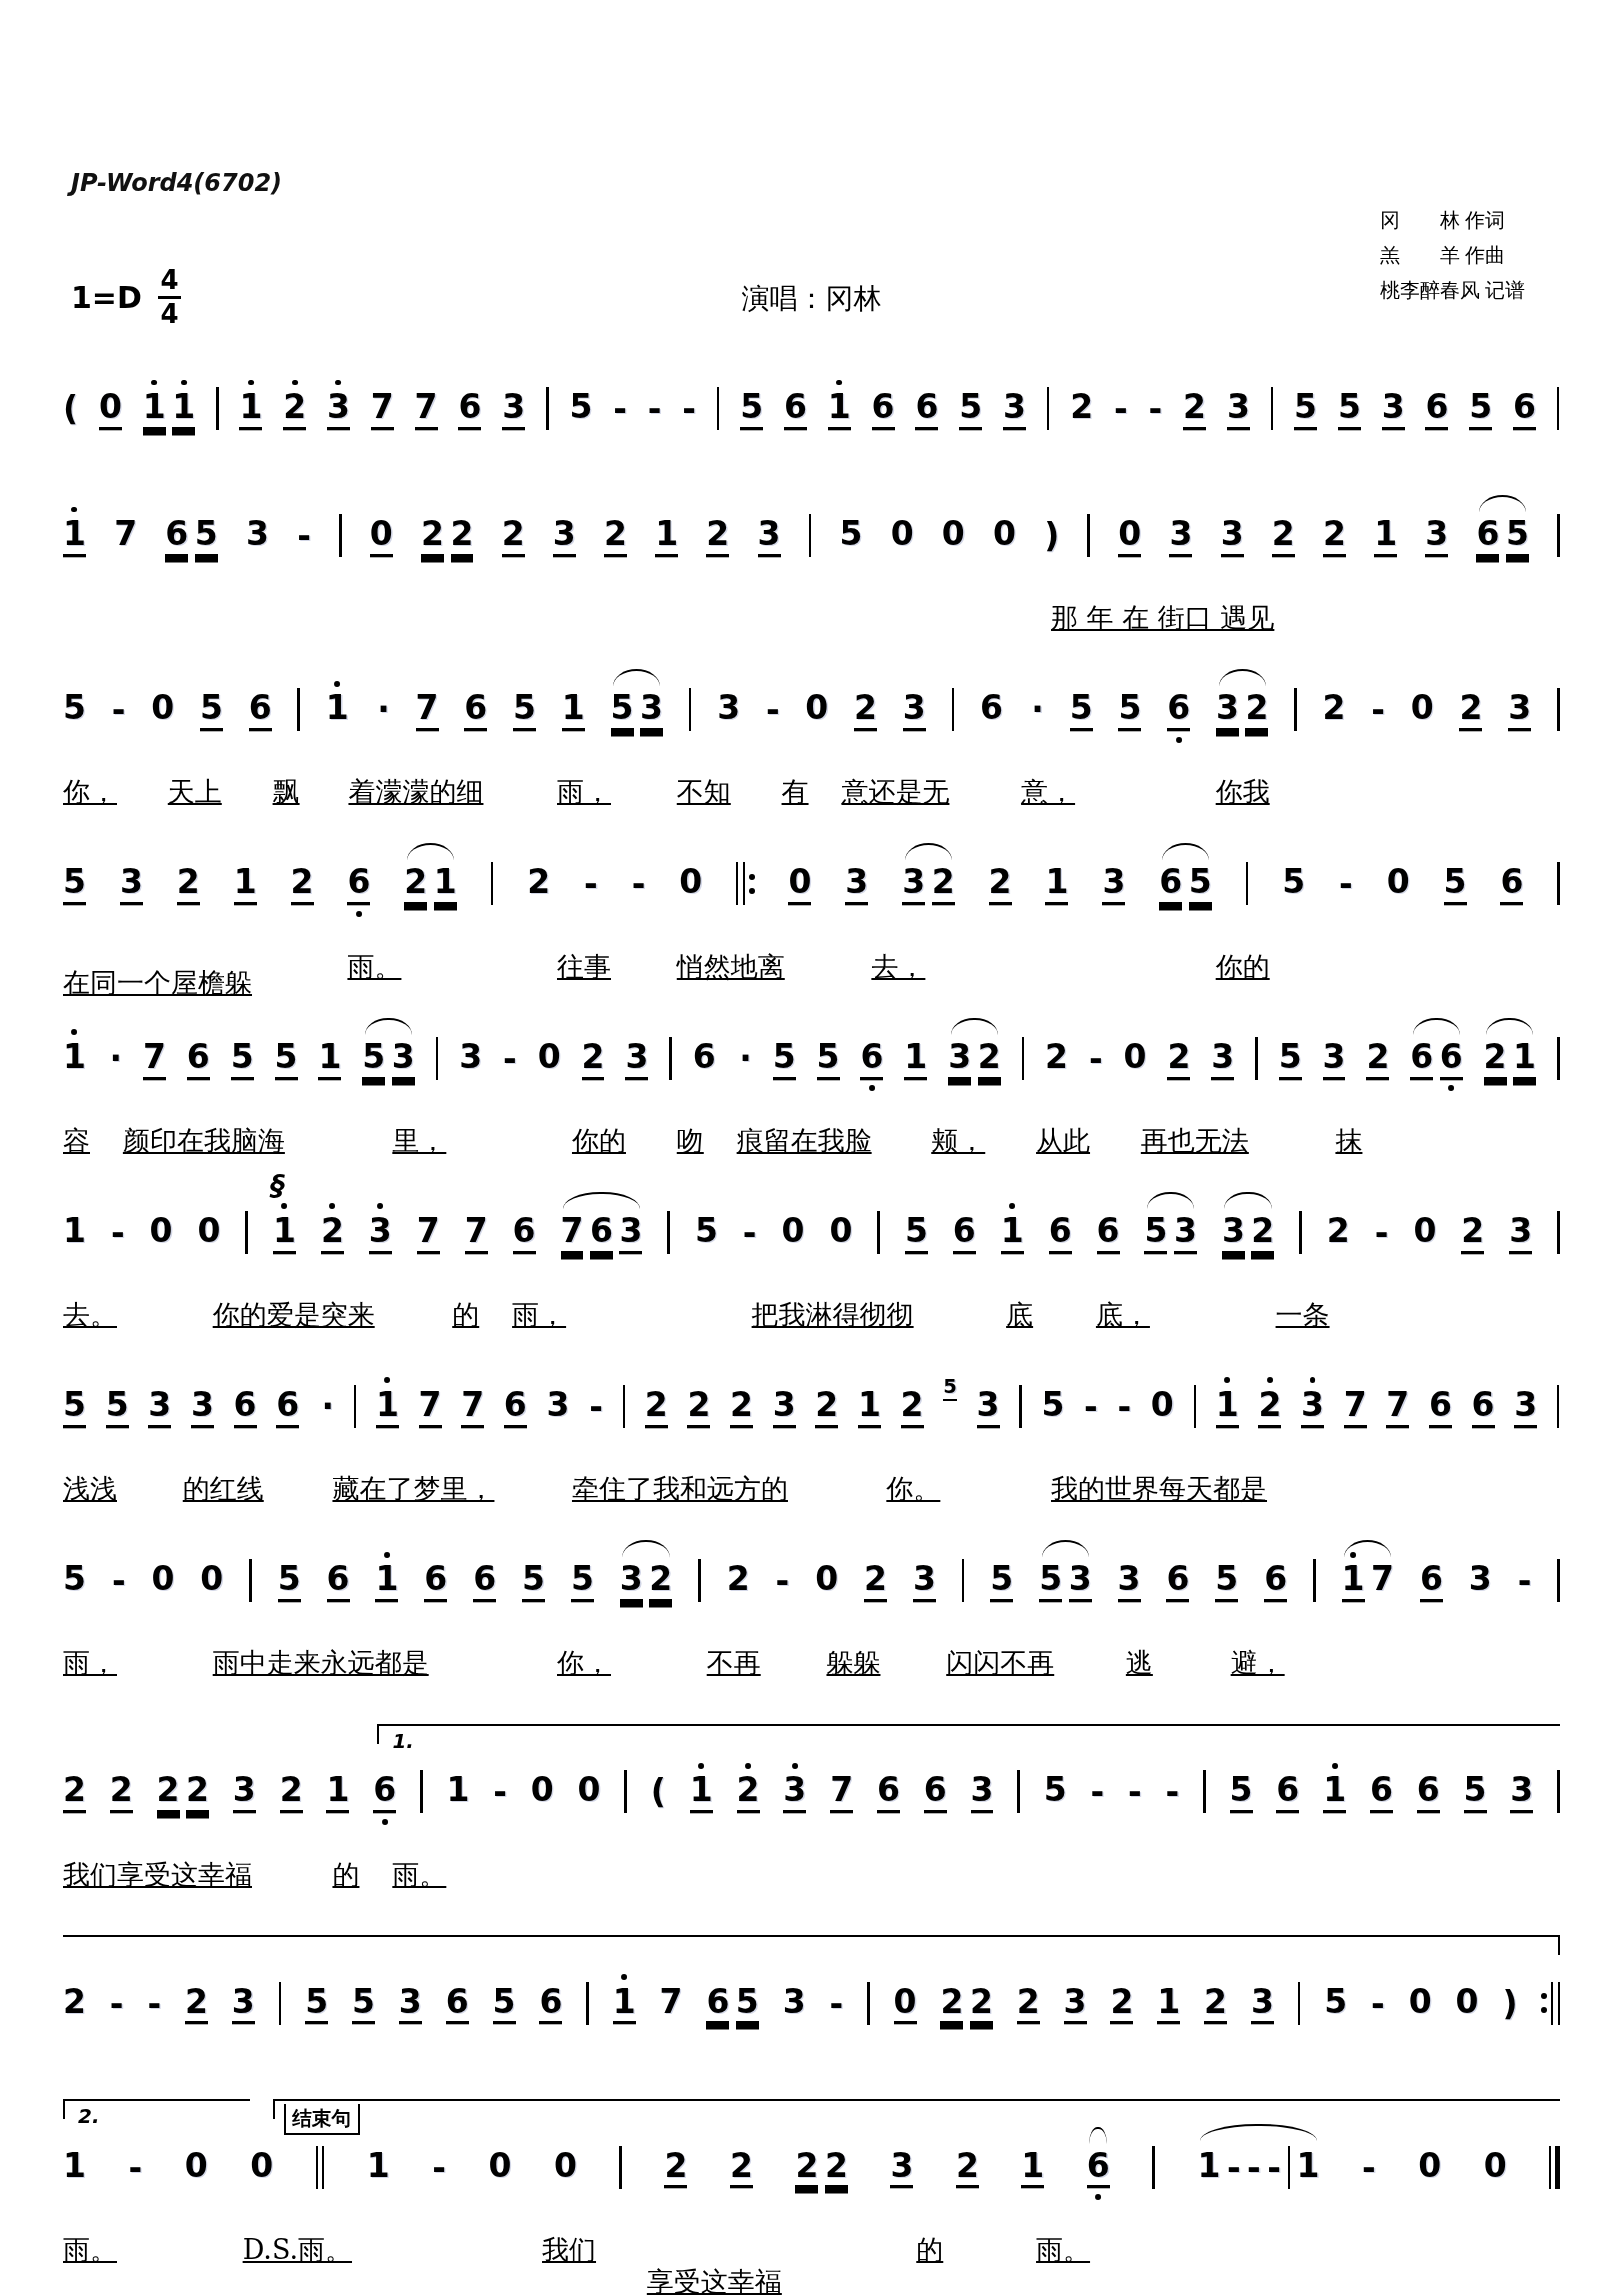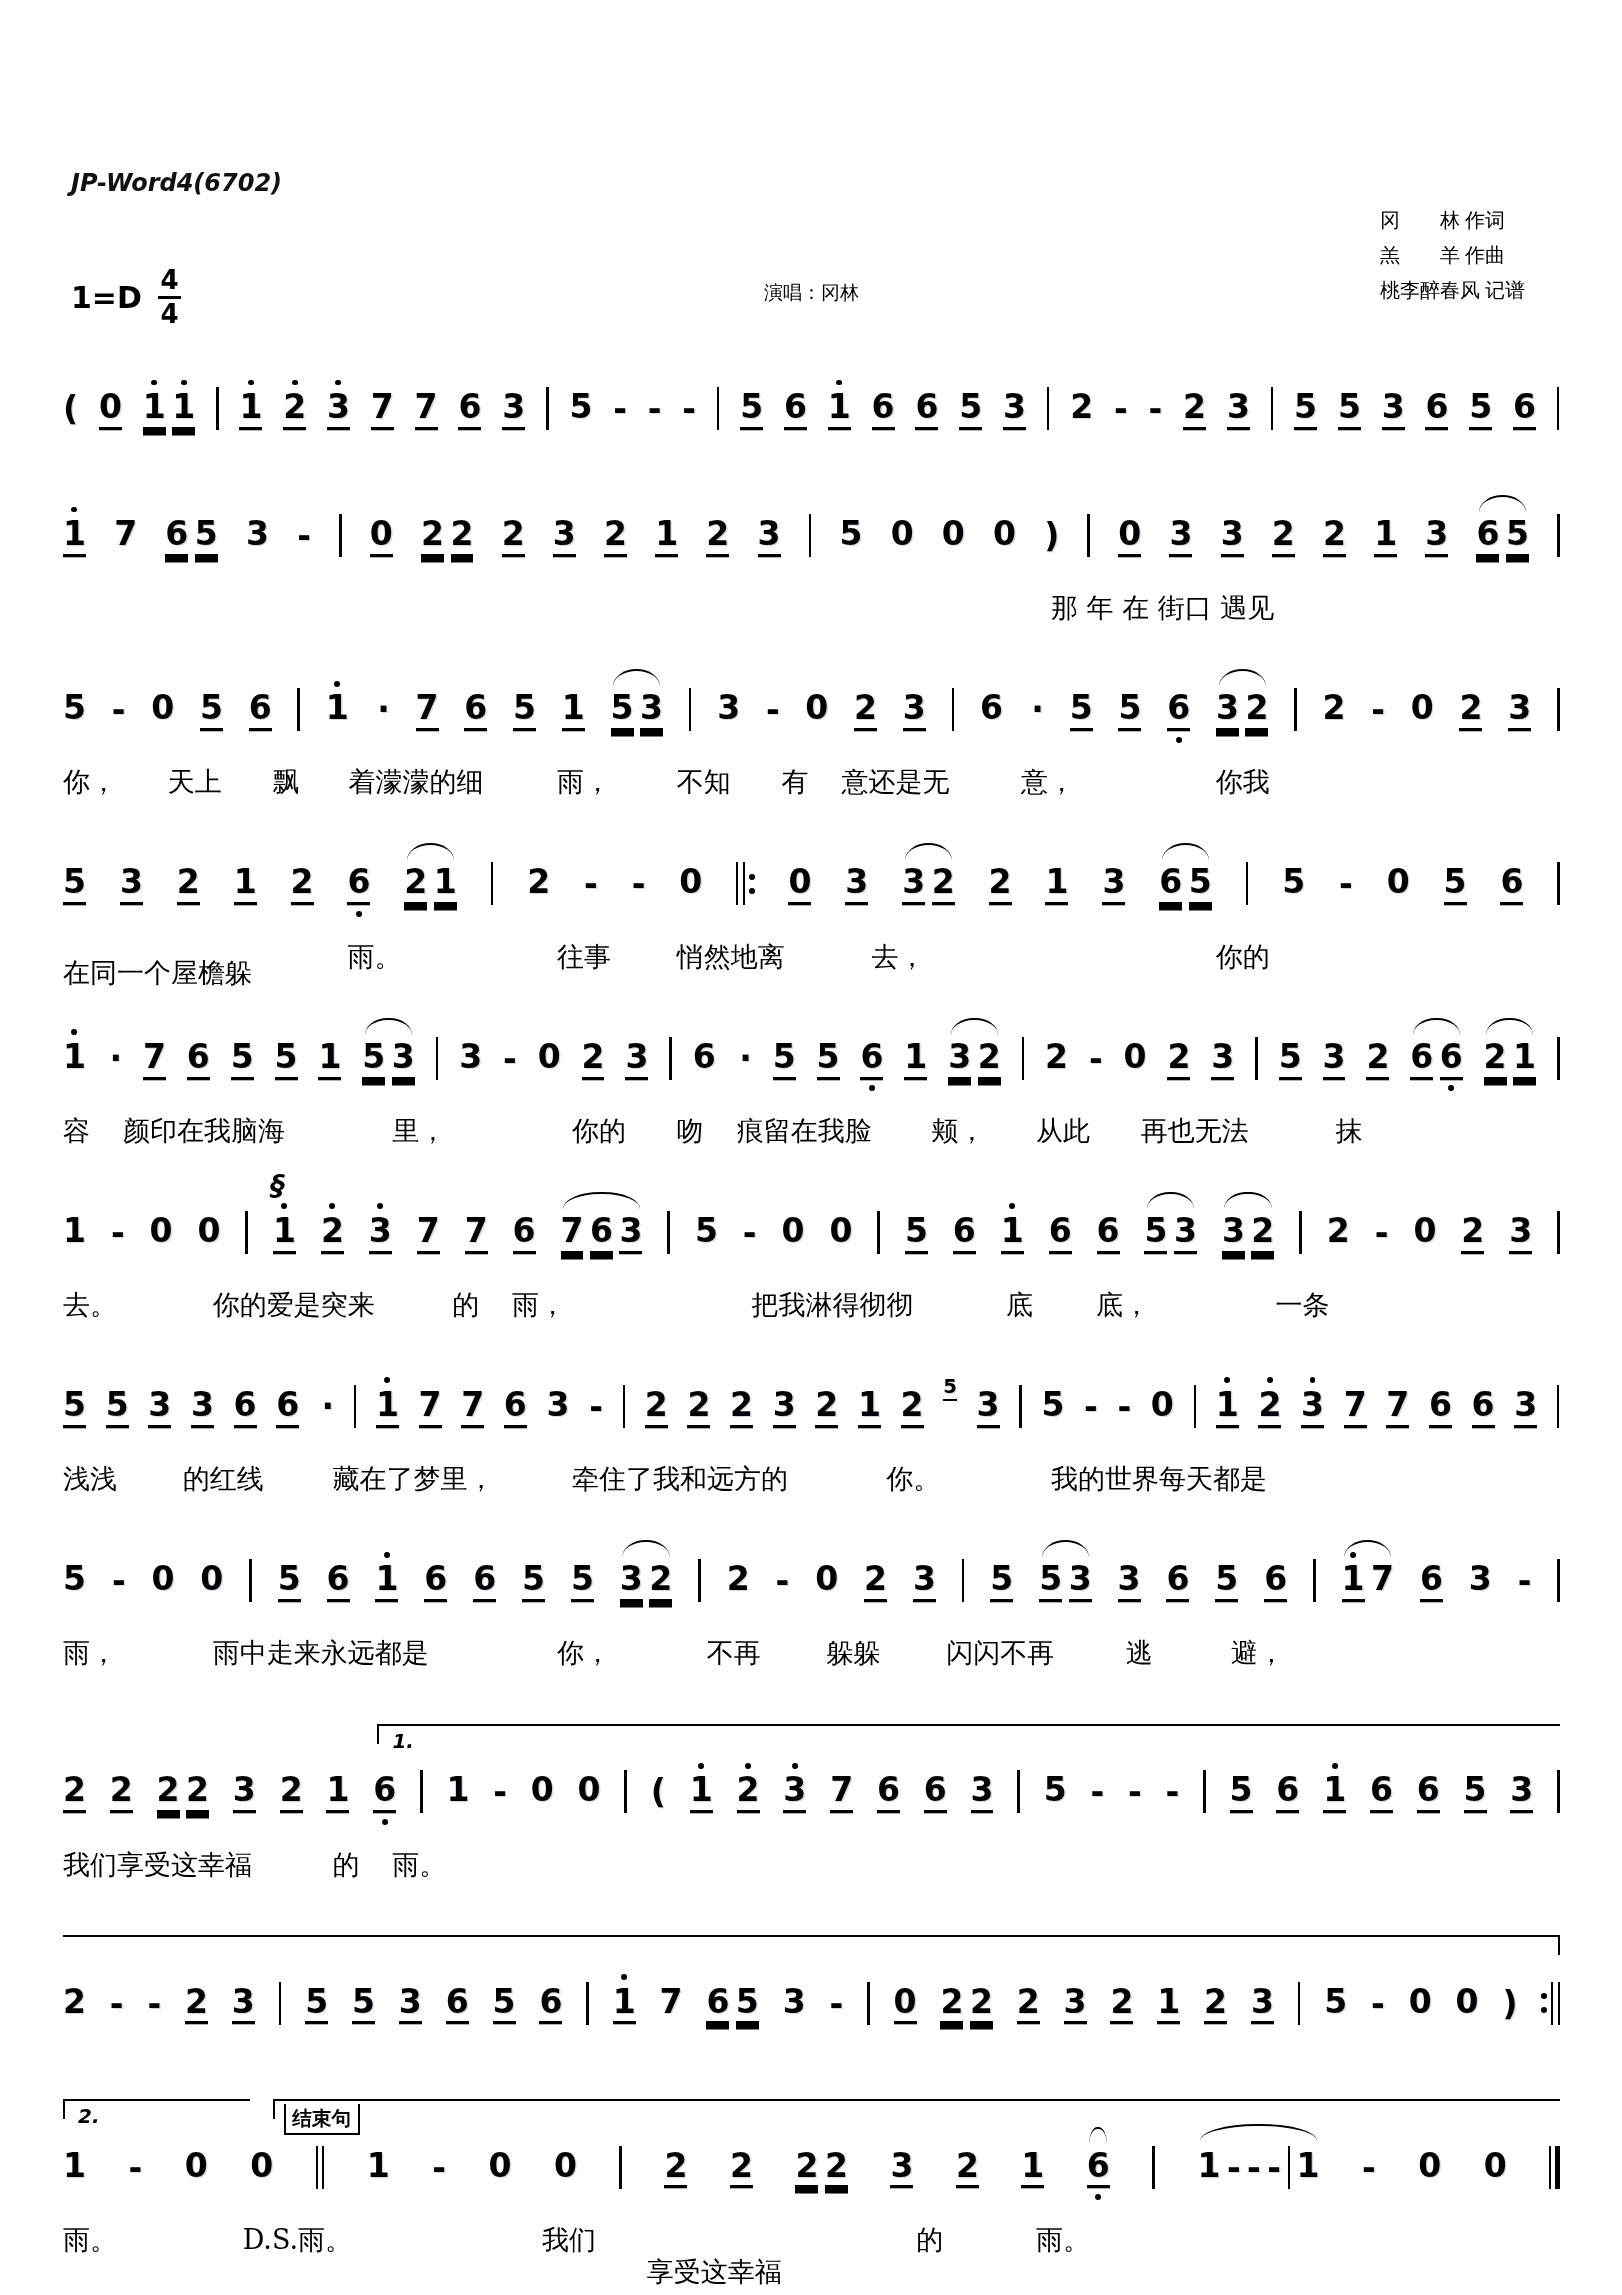--- a/index.html
+++ b/index.html
@@ -5,21 +5,21 @@
   html,body{margin:0;padding:0;}
   body{
     width:1623px;height:2295px;background:#ffffff;overflow:hidden;
     font-family:"DejaVu Sans","Liberation Sans",sans-serif;color:#000;
   }
   
   .header{position:relative;height:353px;}
   .generator{position:absolute;left:71px;top:169px;font-style:italic;font-size:24px;font-weight:bold;color:#111;}
   .title{position:absolute;left:0;right:0;top:143px;text-align:center;font-size:56px;font-weight:bold;
          font-family:"DejaVu Serif","Liberation Serif",serif;letter-spacing:18.3px;text-shadow:1.3px 1.3px 0 rgba(30,50,130,.18);}
-  .singer{position:absolute;left:0;right:0;top:280px;text-align:center;font-size:19px;font-family:"Liberation Serif",serif;}
+  .singer{position:absolute;left:0;right:0;top:280px;text-align:center;font-size:28px;font-family:"Liberation Serif",serif;}
   .credits{position:absolute;right:98px;top:203px;text-align:left;font-size:20px;line-height:1.75;font-family:"Liberation Serif",serif;}
   .keysig{position:absolute;left:71px;top:267px;font-size:30px;font-weight:bold;display:flex;align-items:center;gap:16px;}
   .meter{display:inline-flex;flex-direction:column;align-items:center;line-height:1;font-size:26px;}
   .meter .num{border-bottom:3.3px solid #000;padding:0 2.6px 2.6px;}
   .meter .den{padding-top:2.6px;}
   
   .score{padding:13px 0 0 0;}
   .system{position:relative;margin:0 63px 42px 63px;}
   .bracket-row{position:relative;height:37px;}
   .vbracket{position:absolute;top:11.8px;border-top:2.6px solid #000;height:19.6px;box-sizing:border-box;}
@@ -45,21 +45,21 @@
   .bar2{width:8.5px;height:43px;border-left:2.6px solid #000;border-right:2.6px solid #000;box-sizing:border-box;}
   .barf{width:10.5px;height:43px;border-left:2.6px solid #000;border-right:5.9px solid #000;box-sizing:border-box;}
   .barwrap{display:inline-flex;align-items:center;gap:3.9px;}
   .rdots{display:inline-flex;flex-direction:column;justify-content:center;gap:7.9px;height:43px;}
   .rdots i{width:5.9px;height:5.9px;border-radius:50%;background:#000;}
   .sg{position:absolute;top:-43px;left:-2.6px;font-size:29px;font-style:italic;text-shadow:none;}
   .grace{position:relative;top:-19.6px;font-size:19.6px;}
   .grace b{border-bottom:2.6px double #000;padding-bottom:1.3px;}
   .lyrics-row{position:relative;height:38px;margin-top:9.2px;font-size:27px;
               font-family:"DejaVu Serif","Liberation Serif",serif;}
-  .lyric{position:absolute;top:3px;white-space:nowrap;}
+  .lyric{position:absolute;top:13px;white-space:nowrap;text-decoration:underline;}
 </style>
 </head>
 <body>
 
 <div class="header">
   <div class="generator">JP-Word4(6702)</div>
   <div class="credits">
     <div>冈　　林 作词</div>
     <div>羔　　羊 作曲</div>
     <div>桃李醉春风 记谱</div>

